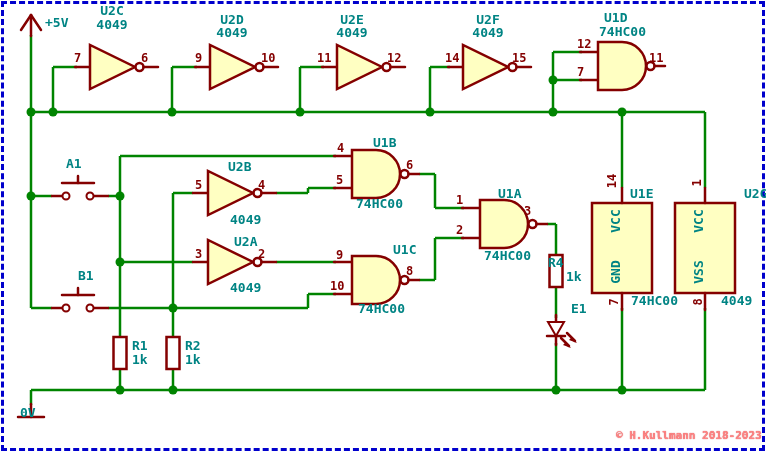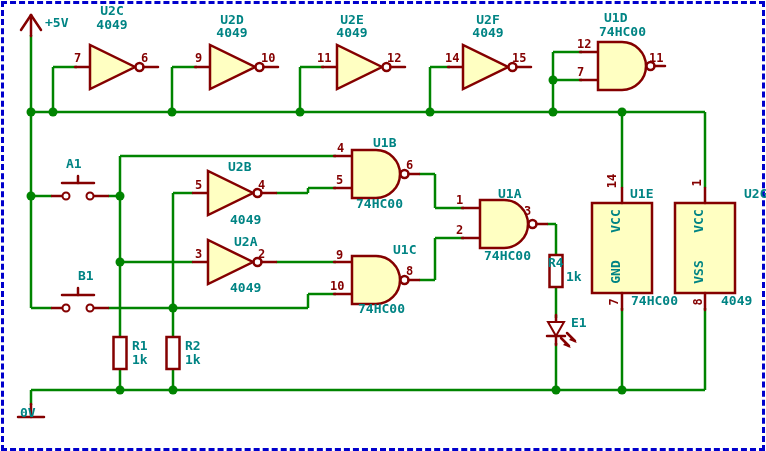--- a/index.html
+++ b/index.html
@@ -244,21 +244,21 @@
   <div class="lbl" style="left:484px;top:249px">74HC00</div>
 
   <div class="lbl" style="left:66px;top:157px">A1</div>
   <div class="lbl" style="left:78px;top:269px">B1</div>
   <div class="lbl" style="left:132px;top:339px">R1</div>
   <div class="lbl" style="left:132px;top:353px">1k</div>
   <div class="lbl" style="left:185px;top:339px">R2</div>
   <div class="lbl" style="left:185px;top:353px">1k</div>
   <div class="lbl" style="left:548px;top:256px">R4</div>
   <div class="lbl" style="left:566px;top:270px">1k</div>
-  <div class="lbl" style="left:571px;top:316px">E1</div>
+  <div class="lbl" style="left:571px;top:302px">E1</div>
 
   <div class="lbl" style="left:630px;top:187px">U1E</div>
   <div class="lbl" style="left:631px;top:294px">74HC00</div>
   <div class="lbl rot" style="left:615px;top:221px">VCC</div>
   <div class="lbl rot" style="left:615px;top:272px">GND</div>
   <div class="lbl" style="left:744px;top:187px">U2G</div>
   <div class="lbl" style="left:721px;top:294px">4049</div>
   <div class="lbl rot" style="left:698px;top:221px">VCC</div>
   <div class="lbl rot" style="left:698px;top:272px">VSS</div>
 
@@ -284,13 +284,14 @@
   <div class="pin" style="left:330px;top:280px">10</div>
   <div class="pin" style="left:406px;top:265px">8</div>
   <div class="pin" style="left:456px;top:194px">1</div>
   <div class="pin" style="left:456px;top:224px">2</div>
   <div class="pin" style="left:524px;top:205px">3</div>
   <div class="pin rot" style="left:612px;top:181px">14</div>
   <div class="pin rot" style="left:614px;top:302px">7</div>
   <div class="pin rot" style="left:697px;top:183px">1</div>
   <div class="pin rot" style="left:698px;top:302px">8</div>
 
+  <div class="cpy" style="left:616px;top:429px">© H.Kullmann 2018-2023</div>
 </div>
 
 </body></html>

